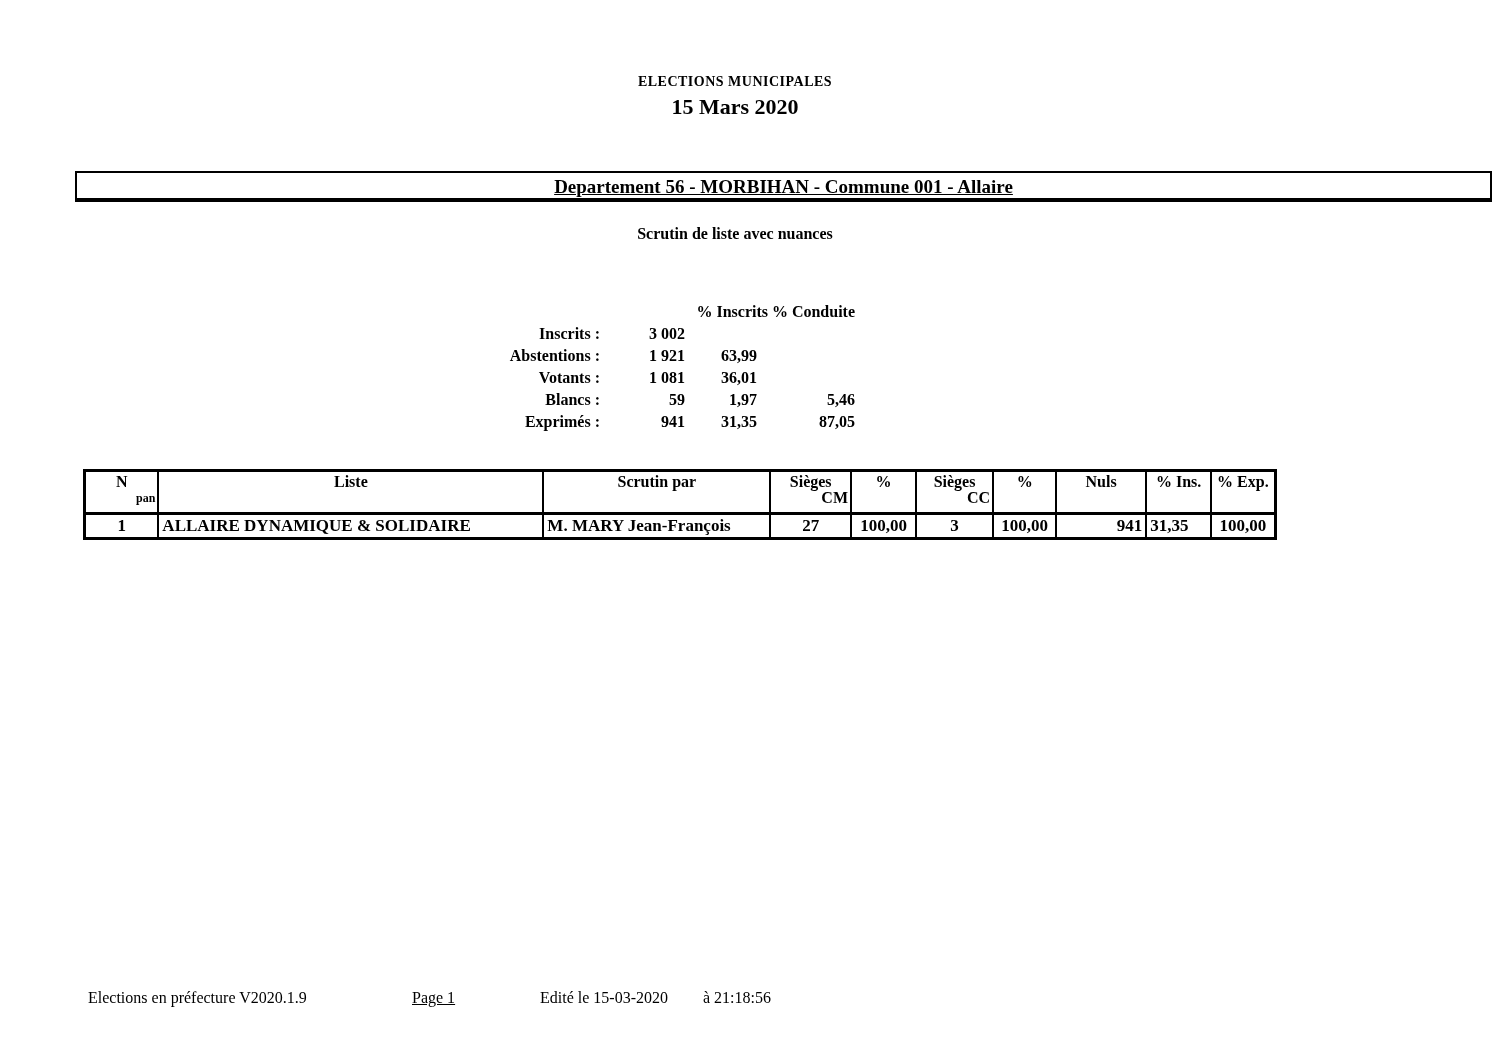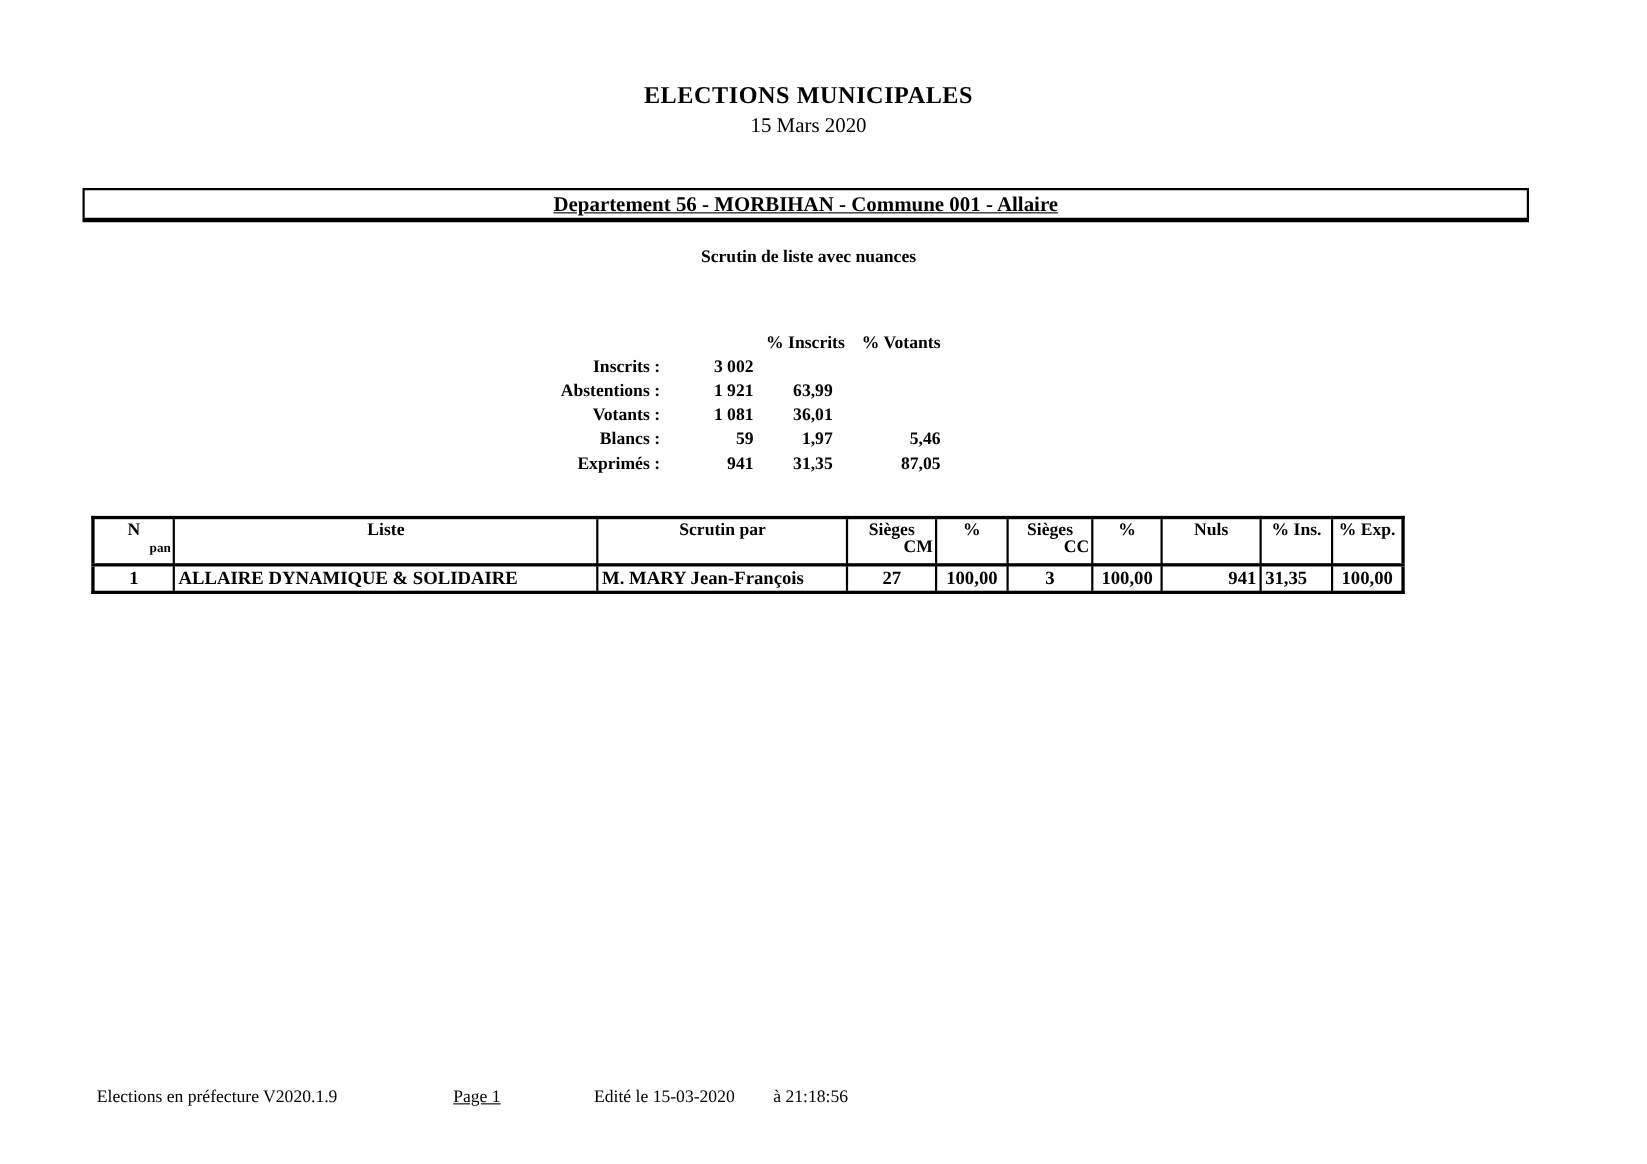--- a/index.html
+++ b/index.html
@@ -8,26 +8,26 @@
     position:relative;
     width:1497px; height:1058px;
     background:#ffffff;
     color:#000;
     font-family:"Liberation Serif","DejaVu Serif",serif;
     overflow:hidden;
   }
 
   
   .title-block { position:absolute; top:74px; left:0; width:1470px; text-align:center; }
-  .doc-title { font-size:22px; font-weight:bold; letter-spacing:0.5px; }
-  .doc-date  { font-size:19px; font-weight:normal; margin-top:4px; }
+  .doc-title { font-size:14px; font-weight:bold; letter-spacing:0.5px; }
+  .doc-date  { font-size:22px; font-weight:bold; margin-top:4px; }
 
   
   .dept-box {
-    position:absolute; top:171px; left:75px; width:1315px; height:31px;
+    position:absolute; top:171px; left:75px; width:1417px; height:31px;
     border:2px solid #000; border-bottom-width:4px;
     text-align:center;
   }
   .dept-box span {
     display:inline-block; margin-top:3px;
     font-size:19px; font-weight:bold; text-decoration:underline;
   }
 
   
   .tour-block { position:absolute; top:223px; left:0; width:1470px; text-align:center; }
@@ -80,21 +80,21 @@
 
   <div class="tour-block">
     <div>Scrutin de liste avec nuances</div>
   </div>
 
   <div class="stats">
     <div class="srow shead">
       <div class="scell"></div>
       <div class="scell"></div>
       <div class="scell">% Inscrits</div>
-      <div class="scell">% Votants</div>
+      <div class="scell">% Conduite</div>
     </div>
     <div class="srow">
       <div class="scell">Inscrits :</div>
       <div class="scell">3 002</div>
       <div class="scell"></div>
       <div class="scell"></div>
     </div>
     <div class="srow">
       <div class="scell">Abstentions :</div>
       <div class="scell">1 921</div>

